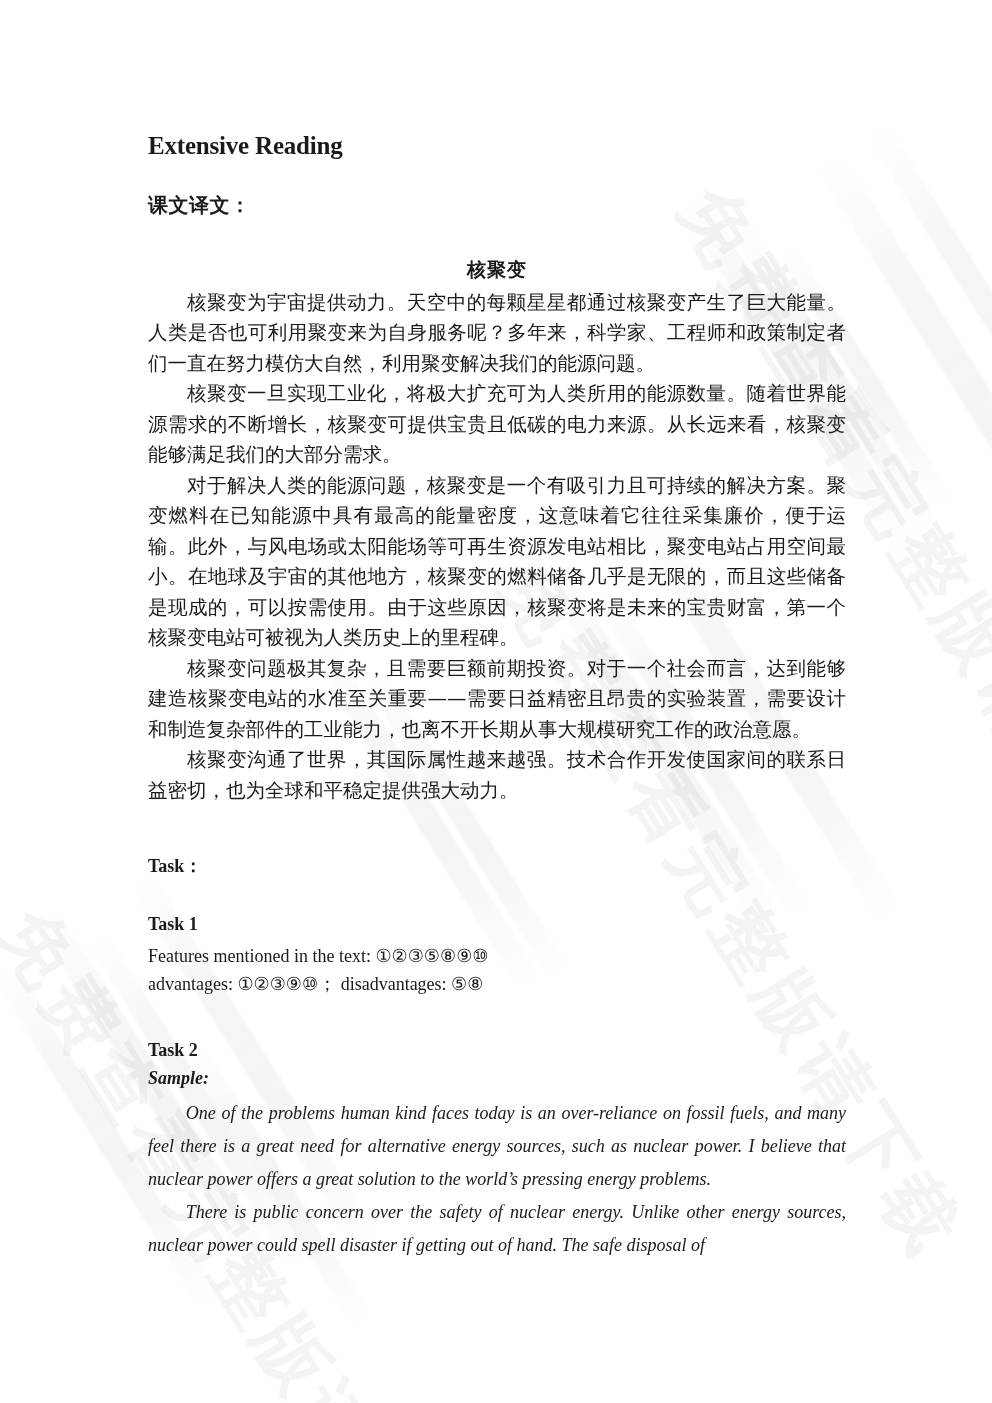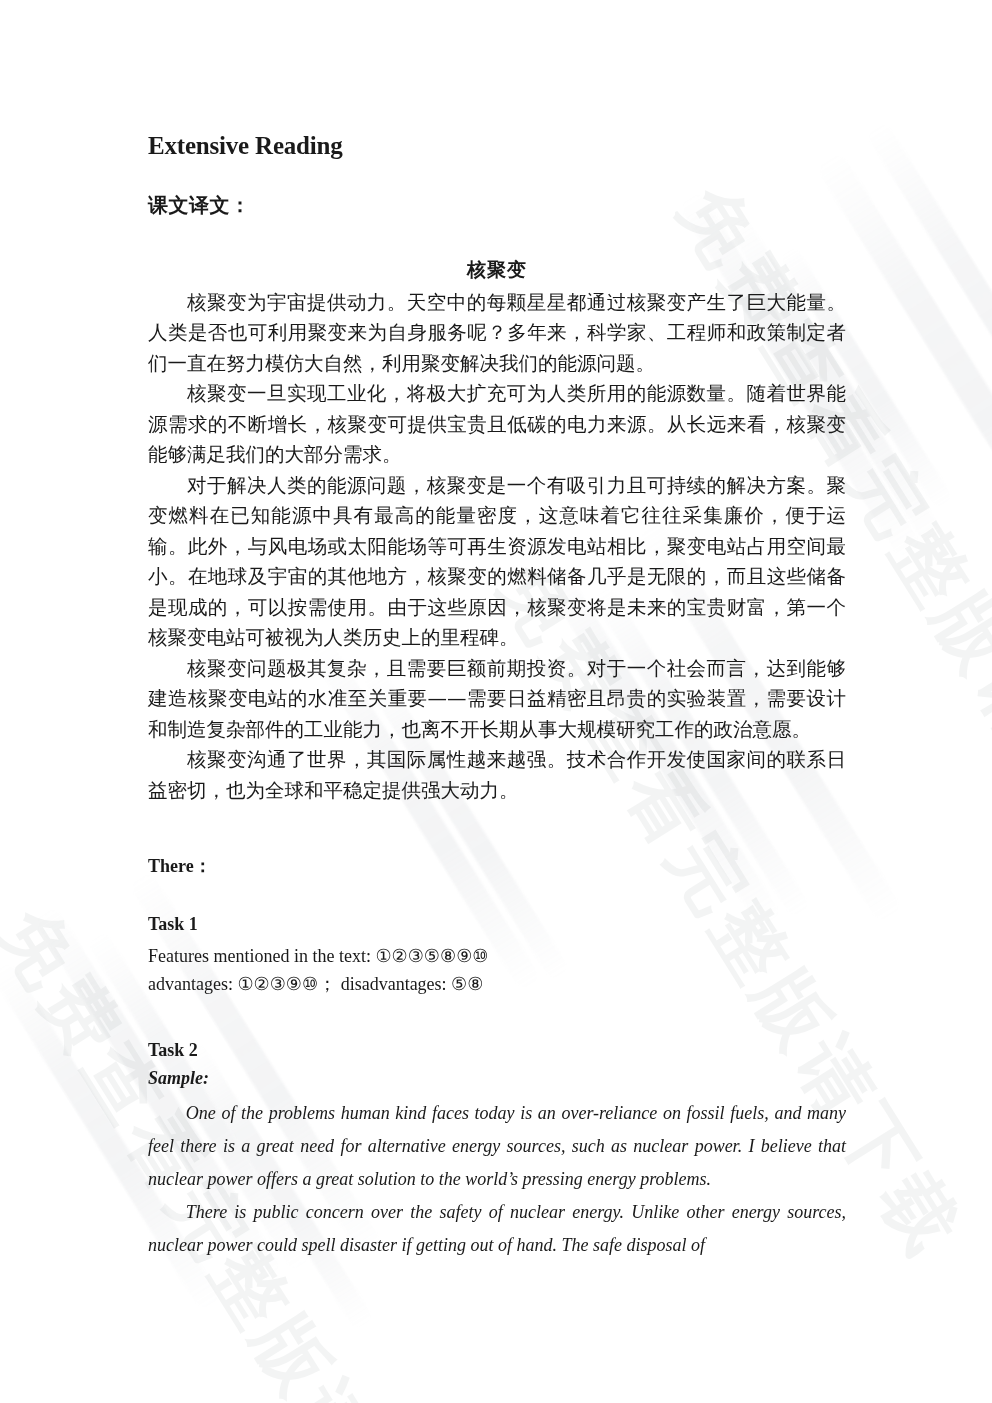--- a/index.html
+++ b/index.html
@@ -204,21 +204,21 @@
 
     <div class="cn-block">
       <div class="cn-heading">核聚变</div>
       <p class="cn-para">核聚变为宇宙提供动力。天空中的每颗星星都通过核聚变产生了巨大能量。人类是否也可利用聚变来为自身服务呢？多年来，科学家、工程师和政策制定者们一直在努力模仿大自然，利用聚变解决我们的能源问题。</p>
       <p class="cn-para">核聚变一旦实现工业化，将极大扩充可为人类所用的能源数量。随着世界能源需求的不断增长，核聚变可提供宝贵且低碳的电力来源。从长远来看，核聚变能够满足我们的大部分需求。</p>
       <p class="cn-para">对于解决人类的能源问题，核聚变是一个有吸引力且可持续的解决方案。聚变燃料在已知能源中具有最高的能量密度，这意味着它往往采集廉价，便于运输。此外，与风电场或太阳能场等可再生资源发电站相比，聚变电站占用空间最小。在地球及宇宙的其他地方，核聚变的燃料储备几乎是无限的，而且这些储备是现成的，可以按需使用。由于这些原因，核聚变将是未来的宝贵财富，第一个核聚变电站可被视为人类历史上的里程碑。</p>
       <p class="cn-para">核聚变问题极其复杂，且需要巨额前期投资。对于一个社会而言，达到能够建造核聚变电站的水准至关重要——需要日益精密且昂贵的实验装置，需要设计和制造复杂部件的工业能力，也离不开长期从事大规模研究工作的政治意愿。</p>
       <p class="cn-para">核聚变沟通了世界，其国际属性越来越强。技术合作开发使国家间的联系日益密切，也为全球和平稳定提供强大动力。</p>
     </div>
 
-    <div class="keys-label">There：</div>
+    <div class="keys-label">Task：</div>
 
     <div class="task1-head">Task 1</div>
     <div class="task1-lines">
       <p class="line">Features mentioned in the text: ①②③⑤⑧⑨⑩</p>
       <p class="line">advantages: ①②③⑨⑩；  disadvantages: ⑤⑧</p>
     </div>
 
     <div class="task2-head">Task 2</div>
     <div class="sample-head">Sample:</div>
     <div class="en-block">

